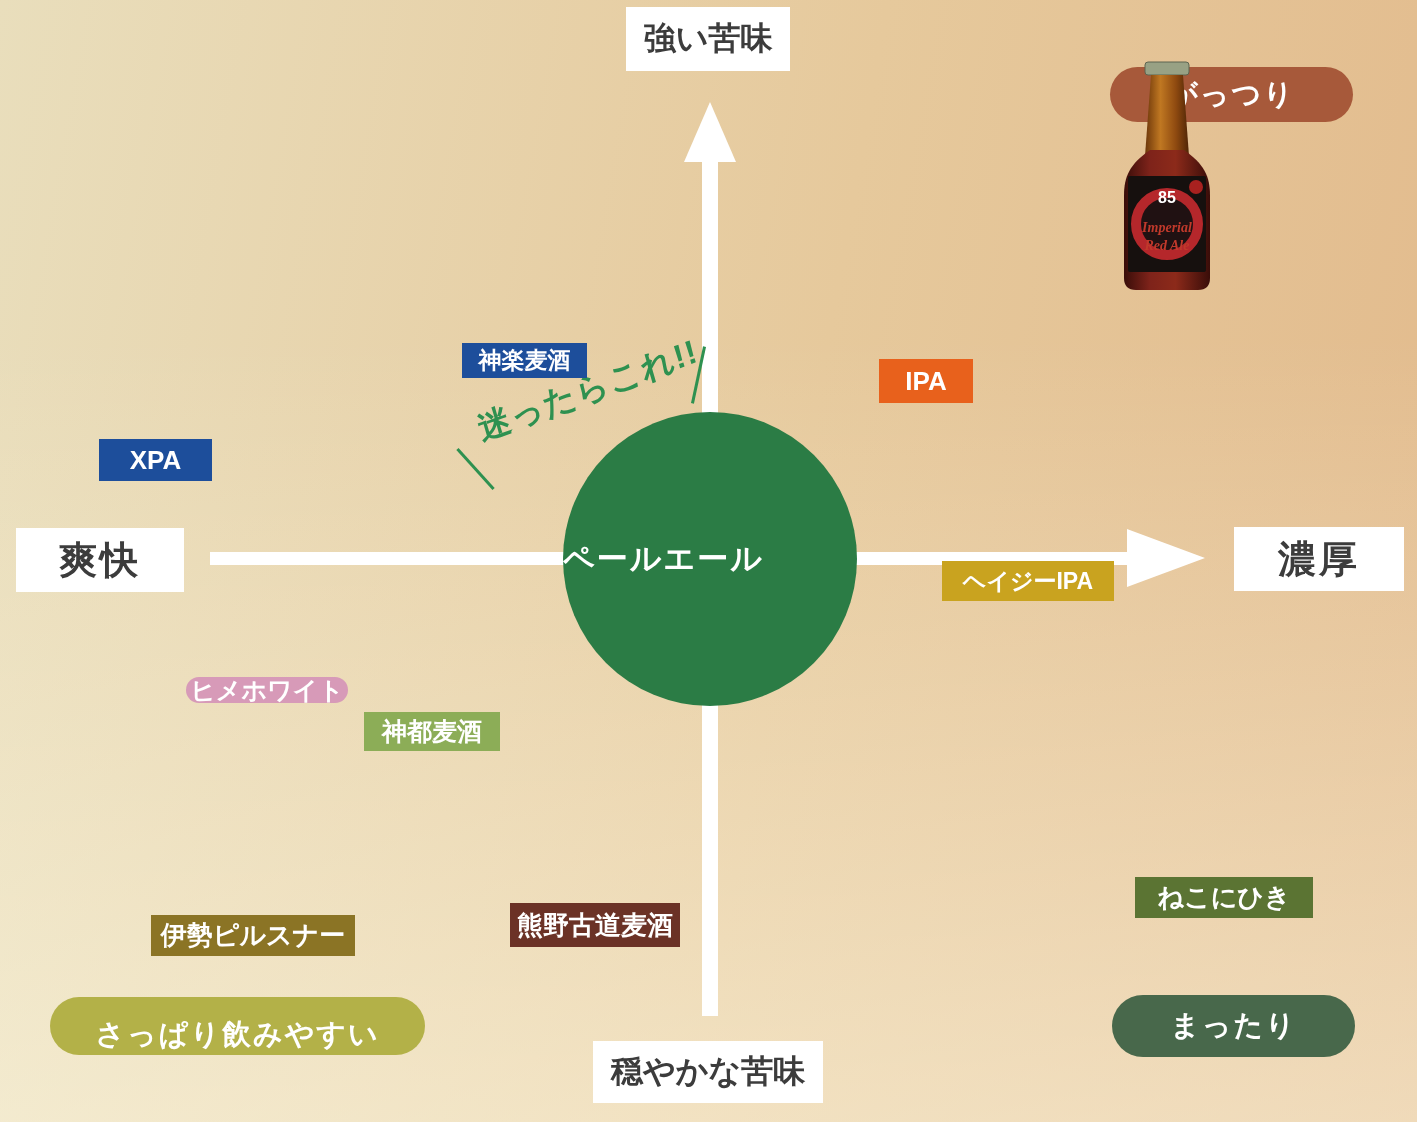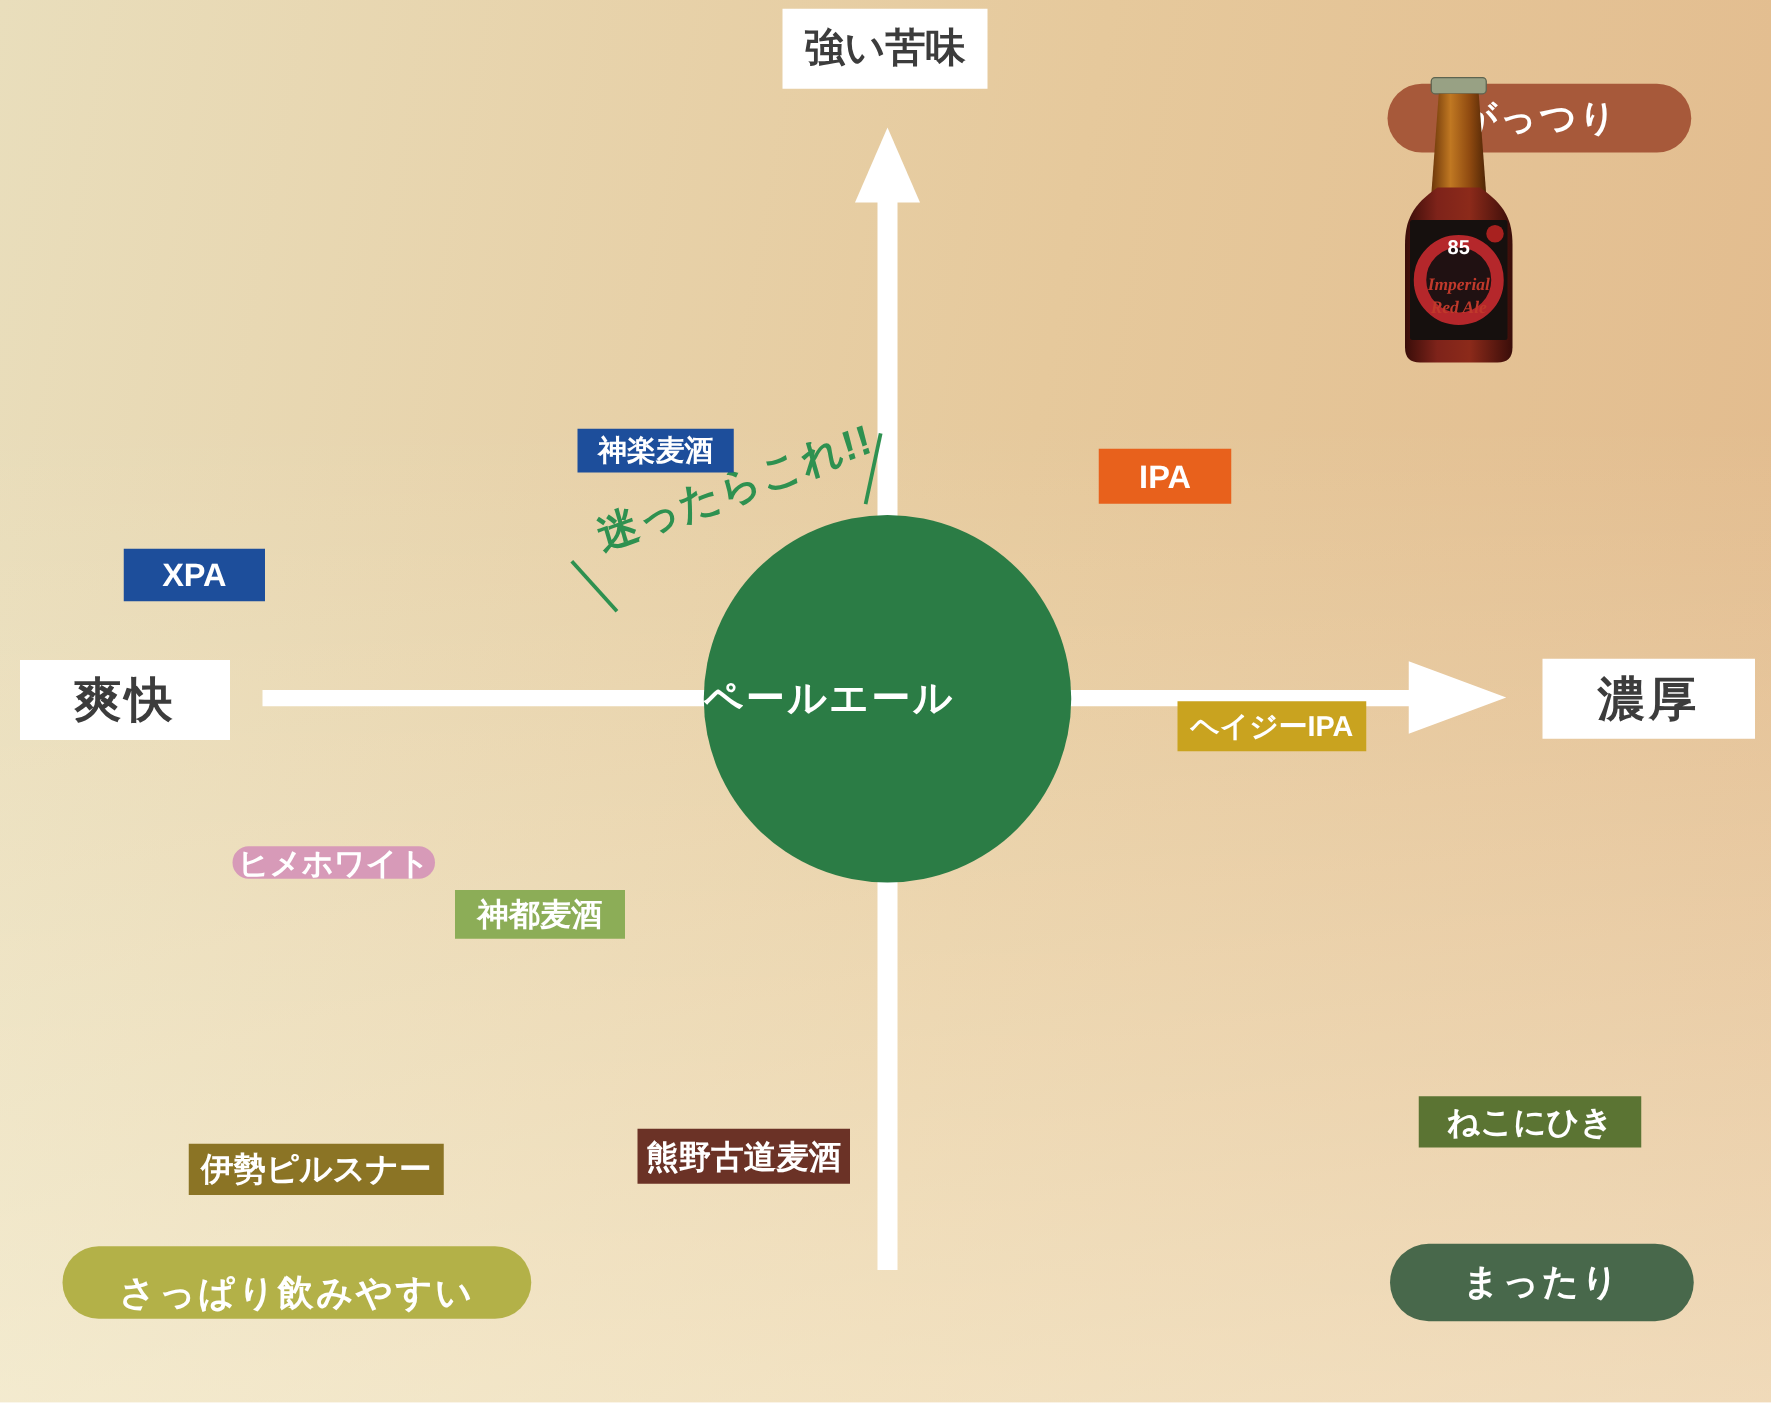--- a/index.html
+++ b/index.html
@@ -29,22 +29,22 @@
   
   .pill{color:#fff;font-weight:bold;display:flex;align-items:center;justify-content:center;z-index:2;letter-spacing:2px;}
   .pill-tl{left:65px;top:68px;width:512px;height:55px;border-radius:28px;font-size:29px;}
   .pill-tr{left:1110px;top:67px;width:243px;height:55px;border-radius:28px;font-size:29px;}
   .pill-bl{left:50px;top:997px;width:375px;height:58px;border-radius:29px;font-size:29px;align-items:flex-end;}
   .pill-br{left:1112px;top:995px;width:243px;height:62px;border-radius:31px;font-size:29px;}
   
   .tag{color:#fff;font-weight:bold;display:flex;align-items:center;justify-content:center;z-index:3;}
   .tag-kagura{left:462px;top:343px;width:125px;height:35px;font-size:23px;}
   .tag-xpa{left:99px;top:439px;width:113px;height:42px;font-size:26px;}
-  .tag-ipa{left:879px;top:359px;width:106px;height:44px;font-size:26px;}
-  .tag-hazy{left:942px;top:561px;width:151px;height:40px;font-size:23px;}
+  .tag-ipa{left:879px;top:359px;width:94px;height:44px;font-size:26px;}
+  .tag-hazy{left:942px;top:561px;width:172px;height:40px;font-size:23px;}
   .tag-hime{left:186px;top:677px;width:162px;height:26px;font-size:25px;border-radius:17px;}
   .tag-shinto{left:364px;top:712px;width:136px;height:39px;font-size:25px;}
   .tag-ise{left:151px;top:915px;width:204px;height:41px;font-size:26px;}
   .tag-kumano{left:510px;top:903px;width:170px;height:44px;font-size:26px;}
   .tag-neko{left:1135px;top:877px;width:178px;height:41px;font-size:26px;}
   
   .annotation{left:468px;top:368px;width:240px;text-align:center;z-index:3;
     color:#2e9150;font-size:33px;font-weight:bold;letter-spacing:1px;
     transform:rotate(-20deg) skewX(-4deg);}
   .slash{width:3px;background:#2e9150;z-index:3;}
@@ -58,20 +58,23 @@
 
 <div class="canvas">
 
   <div class="abs v-shaft"></div>
   <div class="abs h-shaft"></div>
   <div class="abs v-head"></div>
   <div class="abs h-head"></div>
 
   <div class="abs axis-box axis-top">
     <span>強い苦味</span>
+  </div>
+  <div class="abs axis-box axis-bottom">
+    <span>穏やかな苦味</span>
   </div>
   <div class="abs axis-box axis-left">
     <span>爽快</span>
   </div>
   <div class="abs axis-box axis-right">
     <span>濃厚</span>
   </div>
 
   <div class="abs pill pill-tr" style="background-color: rgb(167, 89, 58);">
     <span>がっつり</span>

